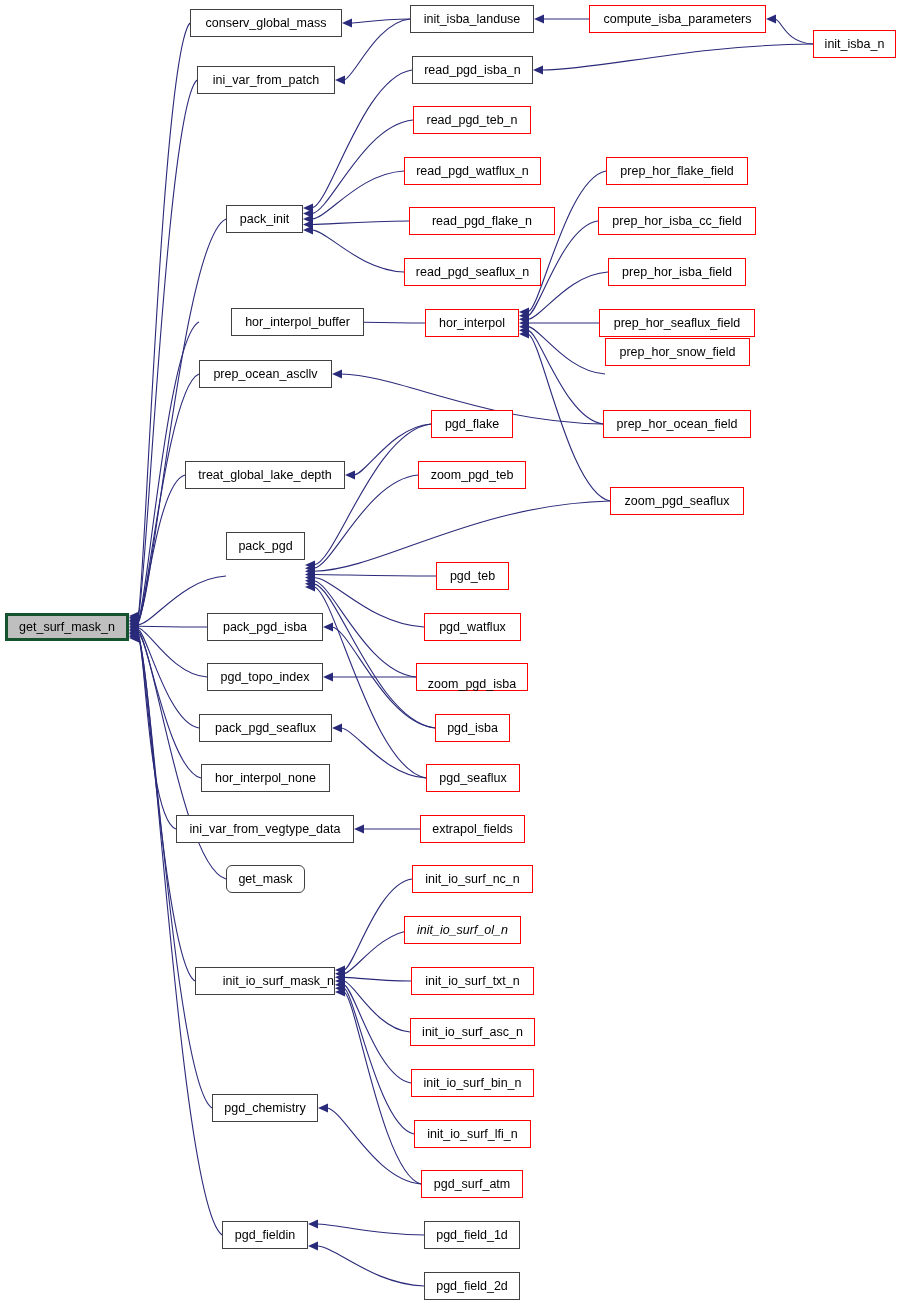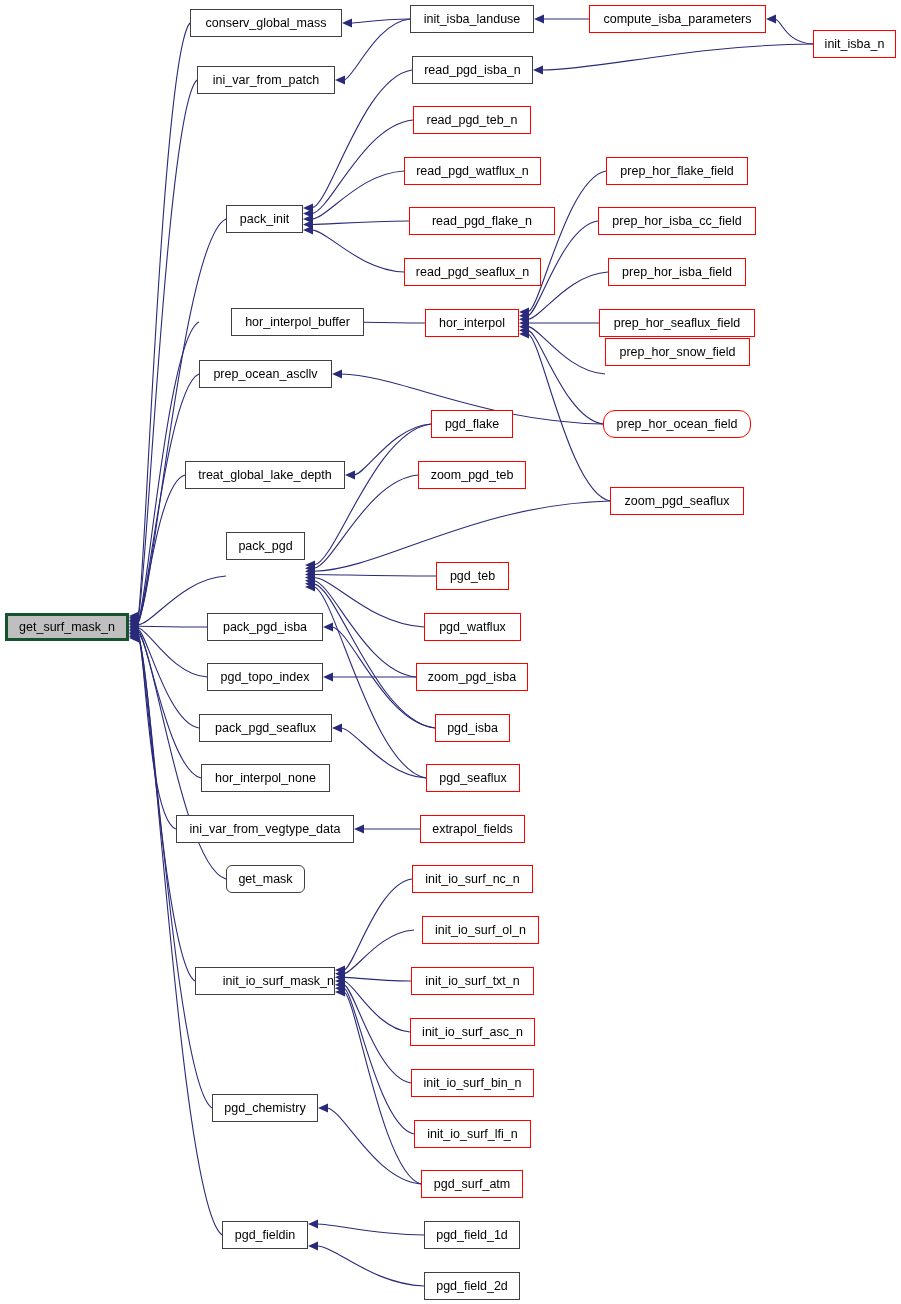--- a/index.html
+++ b/index.html
@@ -213,36 +213,36 @@
       </div>
       <div class="node " style="left: 418px; top: 461px; width: 108px; height: 28px;">
         <span class="node-label">zoom_pgd_teb</span>
       </div>
       <div class="node " style="left: 436px; top: 562px; width: 73px; height: 28px;">
         <span class="node-label">pgd_teb</span>
       </div>
       <div class="node " style="left: 424px; top: 613px; width: 97px; height: 28px;">
         <span class="node-label">pgd_watflux</span>
       </div>
-      <div class="node " style="left: 416px; top: 663px; width: 112px; height: 28px;">
+      <div class="node " style="left: 416px; top: 663px; width: 112px; height: 28px; align-items: flex-end;">
         <span class="node-label">zoom_pgd_isba</span>
       </div>
       <div class="node " style="left: 435px; top: 714px; width: 75px; height: 28px;">
         <span class="node-label">pgd_isba</span>
       </div>
       <div class="node " style="left: 426px; top: 764px; width: 94px; height: 28px;">
         <span class="node-label">pgd_seaflux</span>
       </div>
       <div class="node " style="left: 420px; top: 815px; width: 105px; height: 28px;">
         <span class="node-label">extrapol_fields</span>
       </div>
       <div class="node " style="left: 412px; top: 865px; width: 121px; height: 28px;">
         <span class="node-label">init_io_surf_nc_n</span>
       </div>
-      <div class="node " style="left: 422px; top: 916px; width: 117px; height: 28px;">
+      <div class="node " style="left: 404px; top: 916px; width: 117px; height: 28px; font-style: italic;">
         <span class="node-label">init_io_surf_ol_n</span>
       </div>
       <div class="node " style="left: 411px; top: 967px; width: 123px; height: 28px;">
         <span class="node-label">init_io_surf_txt_n</span>
       </div>
       <div class="node " style="left: 410px; top: 1018px; width: 125px; height: 28px;">
         <span class="node-label">init_io_surf_asc_n</span>
       </div>
       <div class="node " style="left: 411px; top: 1069px; width: 123px; height: 28px;">
         <span class="node-label">init_io_surf_bin_n</span>
@@ -270,21 +270,21 @@
       </div>
       <div class="node " style="left: 608px; top: 258px; width: 138px; height: 28px;">
         <span class="node-label">prep_hor_isba_field</span>
       </div>
       <div class="node " style="left: 599px; top: 309px; width: 156px; height: 28px;">
         <span class="node-label">prep_hor_seaflux_field</span>
       </div>
       <div class="node " style="left: 605px; top: 338px; width: 145px; height: 28px;">
         <span class="node-label">prep_hor_snow_field</span>
       </div>
-      <div class="node " style="left: 603px; top: 410px; width: 148px; height: 28px; border-radius: 12px;">
+      <div class="node " style="left: 603px; top: 410px; width: 148px; height: 28px;">
         <span class="node-label">prep_hor_ocean_field</span>
       </div>
       <div class="node " style="left: 610px; top: 487px; width: 134px; height: 28px;">
         <span class="node-label">zoom_pgd_seaflux</span>
       </div>
       <div class="node " style="left: 813px; top: 30px; width: 83px; height: 28px;">
         <span class="node-label">init_isba_n</span>
       </div>
     </div>
 </div>

